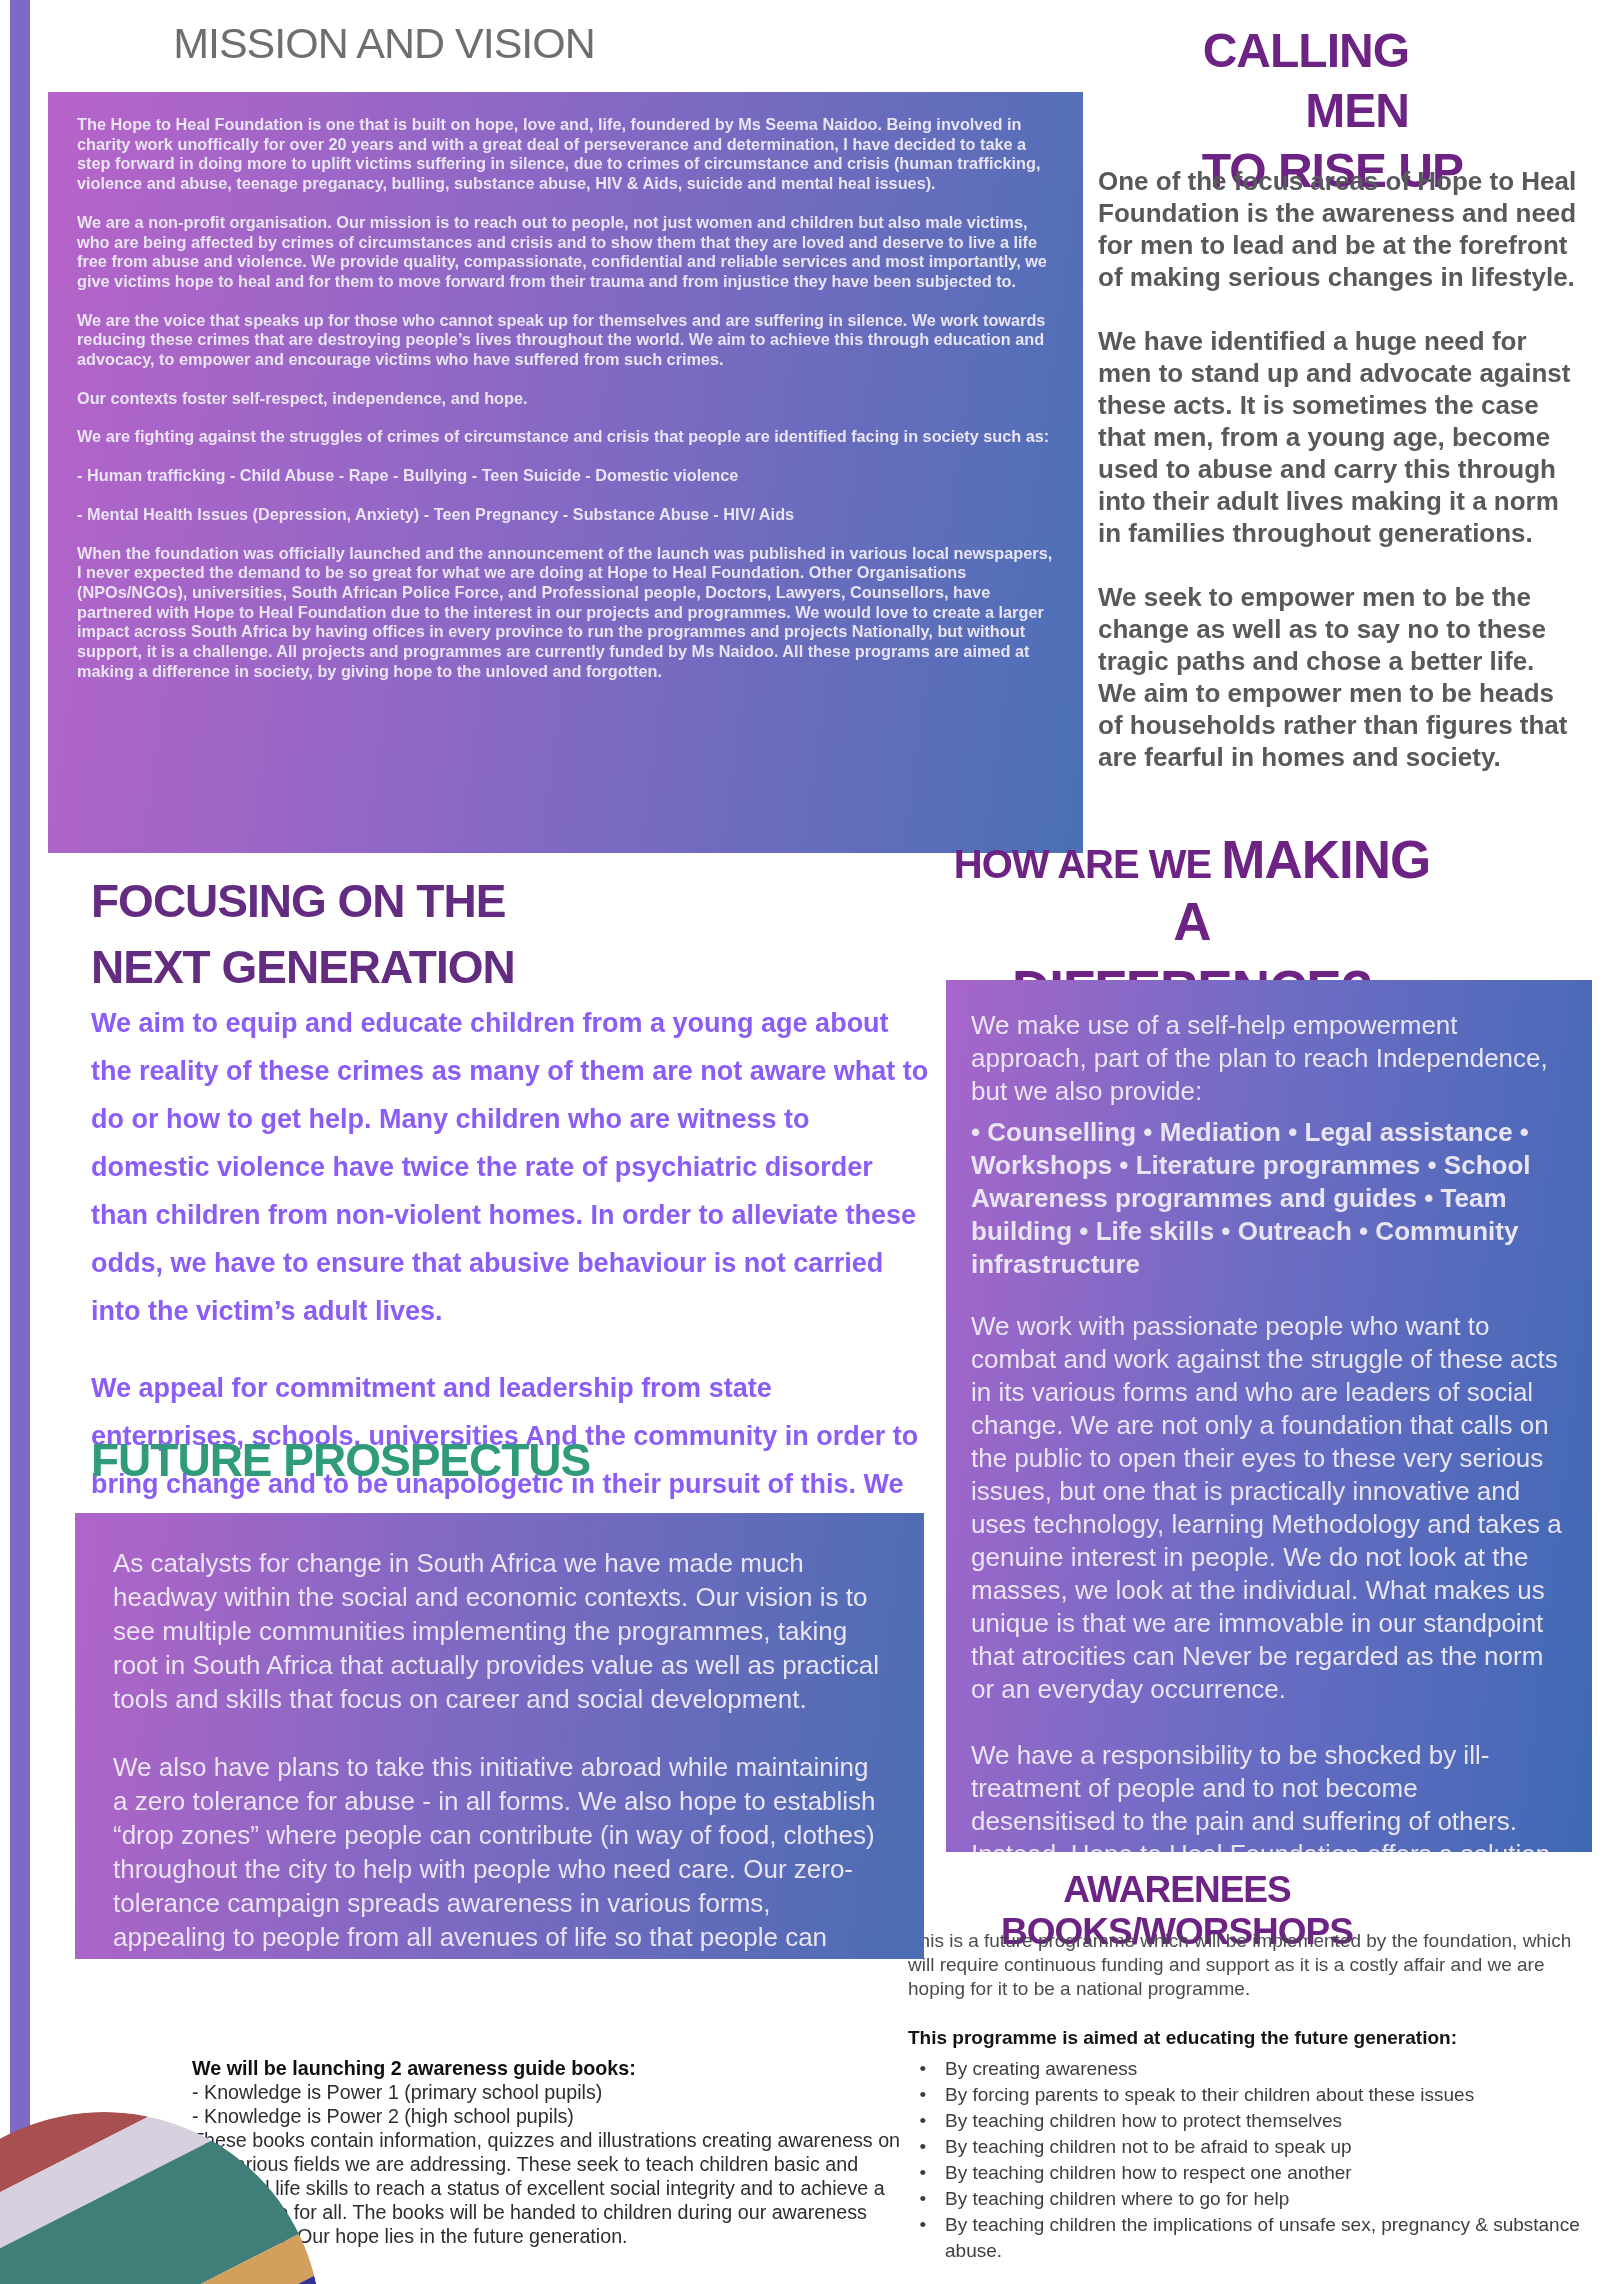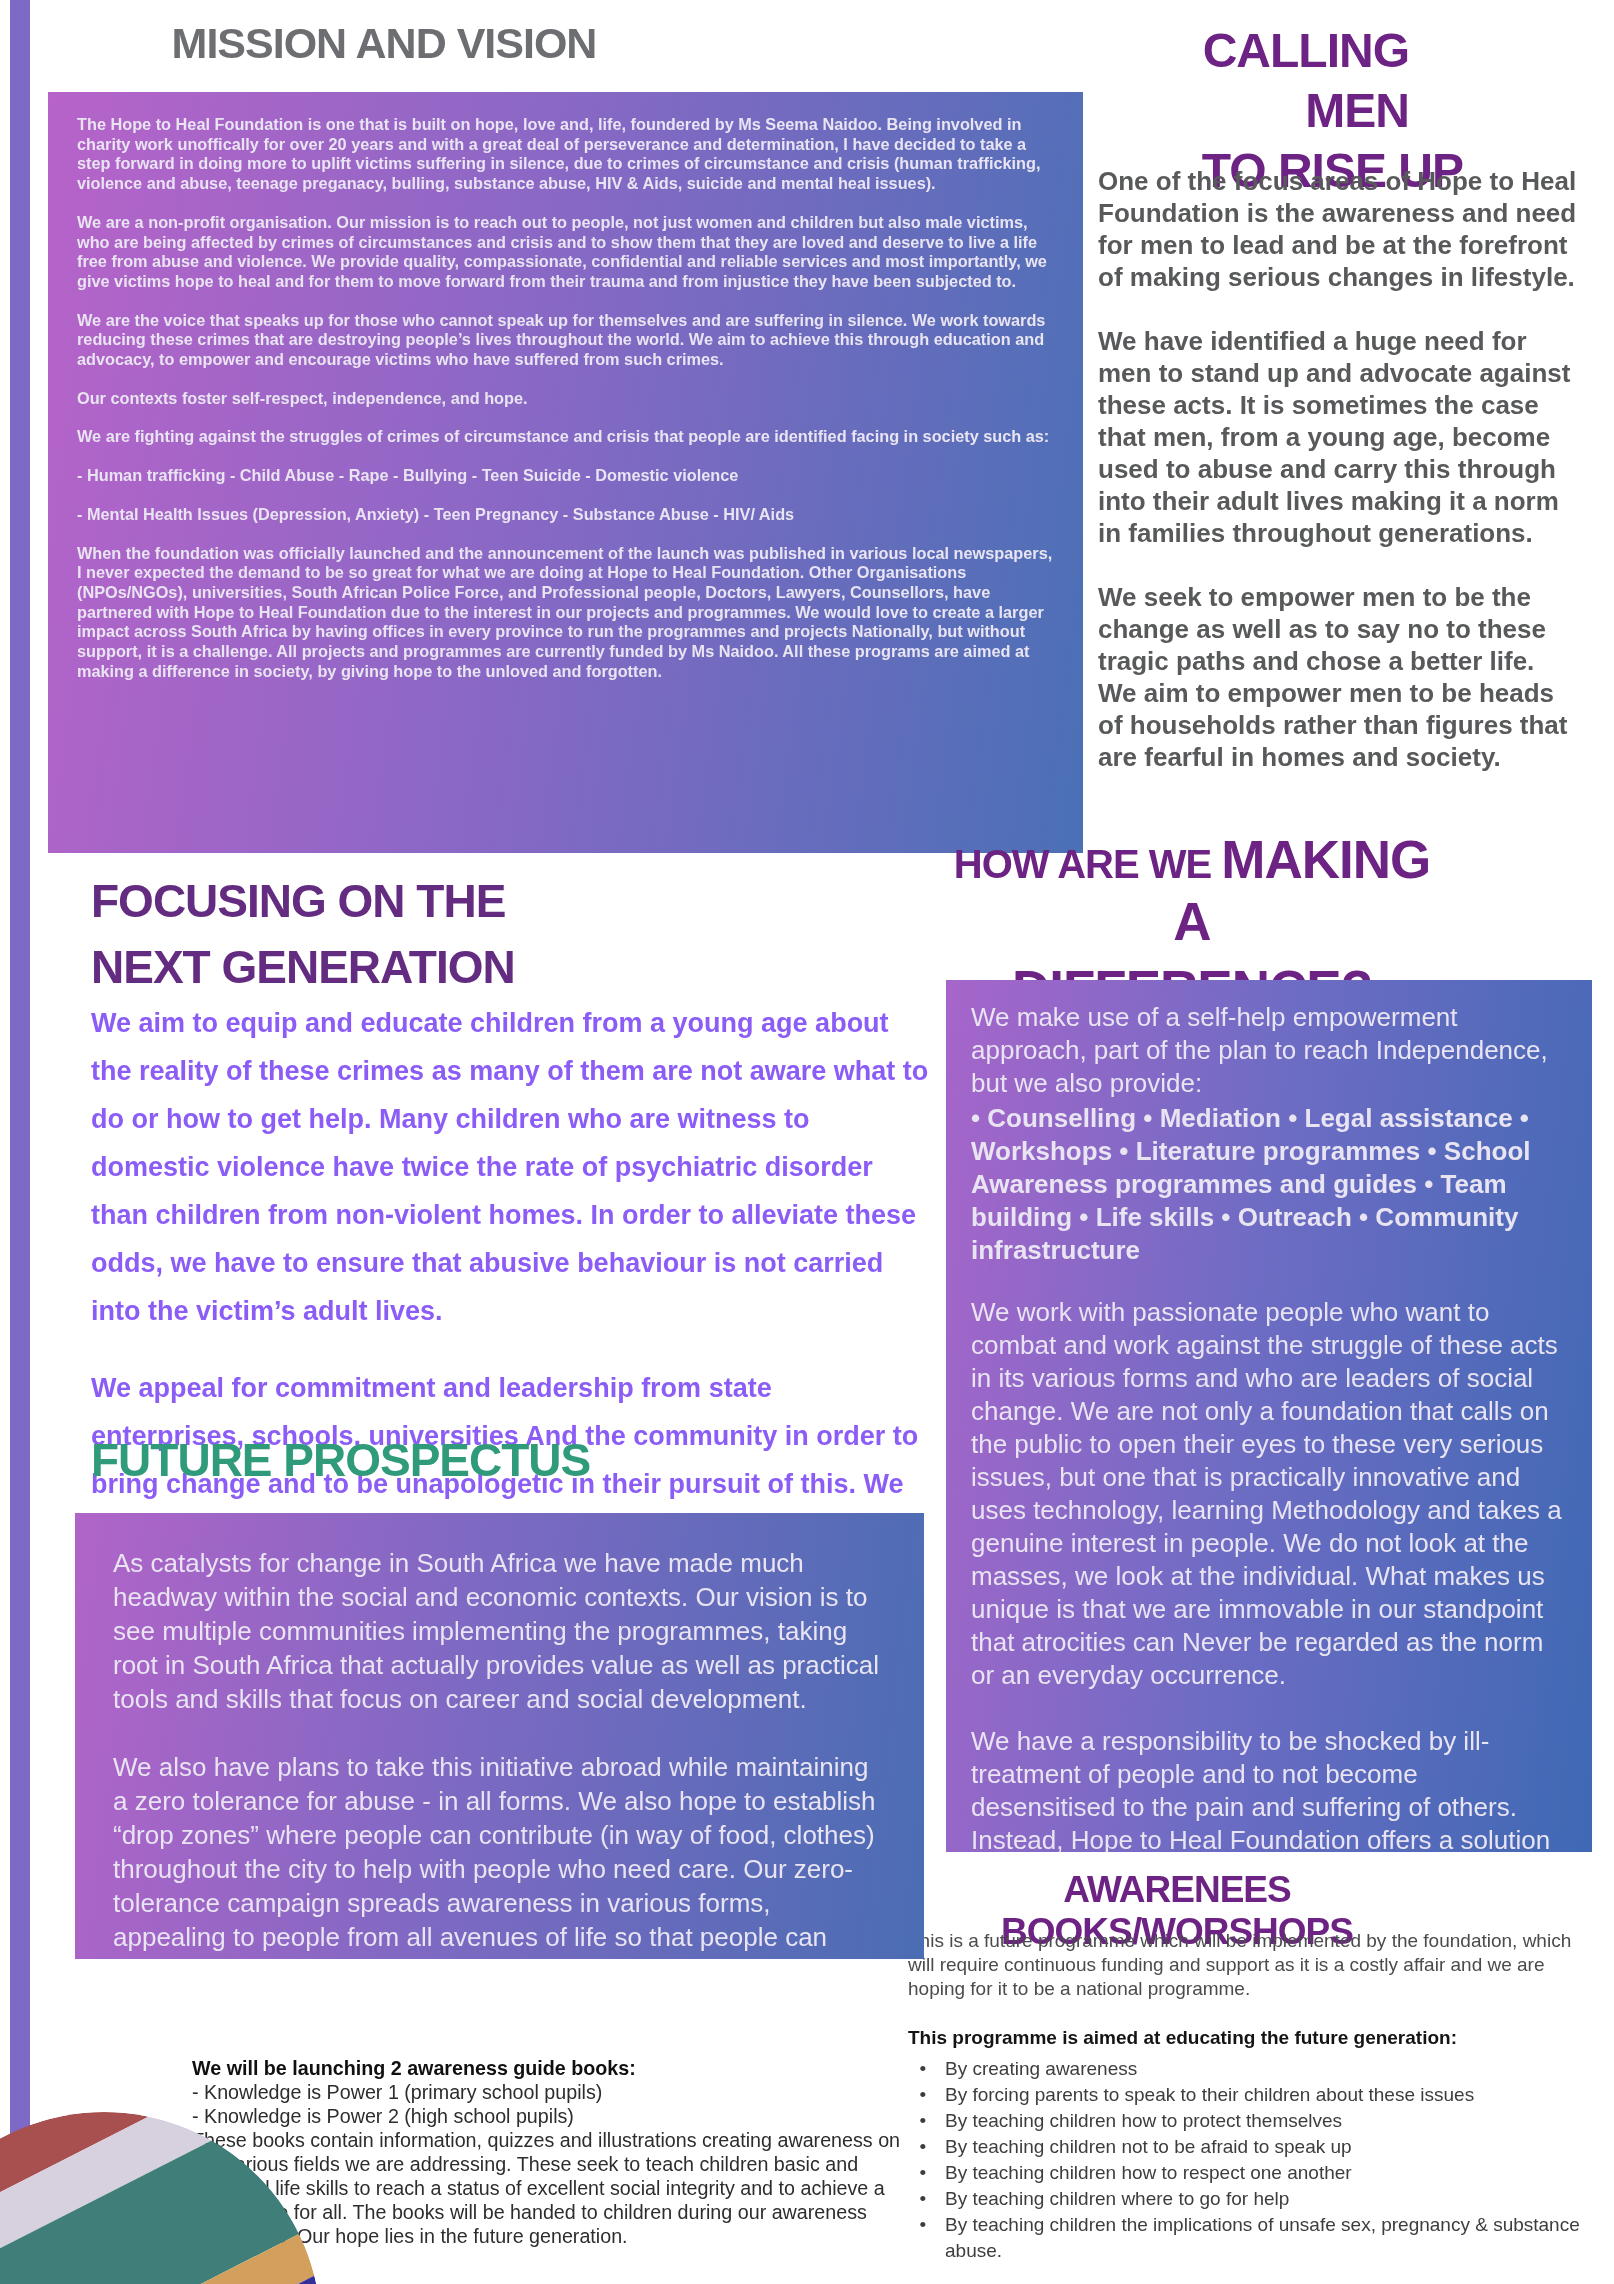--- a/index.html
+++ b/index.html
@@ -8,21 +8,21 @@
     background:#ffffff;
     font-family:"Liberation Sans","DejaVu Sans",sans-serif;
     font-stretch:75%;
   }
   
   .leftbar { position:absolute; left:9.6px; top:0; width:20px; height:2166px; background:#7e6ac6; }
 
   
   .mission-title {
     position:absolute; left:48px; top:19px; width:672px; text-align:center;
-    font-size:43px; font-weight:bold; letter-spacing:-1px; color:#6d6e71;
+    font-size:43px; font-weight:normal; letter-spacing:-1px; color:#6d6e71;
   }
   .mission-box {
     position:absolute; left:48px; top:92px; width:1035px; height:761px;
     box-sizing:border-box; padding:23px 29px;
     background:linear-gradient(98deg,#b763c9 0%,#8a68c5 45%,#4a70b6 100%);
     color:#e9e4f2; font-size:16.3px; line-height:19.7px; font-weight:bold;
     overflow:hidden;
   }
   .mission-box p { margin:0 0 19px 0; }
   .mission-box p:last-child { margin-bottom:0; }
@@ -38,21 +38,21 @@
   .diff-title { position:absolute; left:946px; top:831px; width:492px; text-align:center; color:#6d2383; font-weight:bold; letter-spacing:-1px; }
   .diff-title .l1 { font-size:40px; line-height:58px; }
   .diff-title .l1 .big { font-size:53px; }
   .diff-title .l2 { font-size:53px; line-height:69px; }
   .diff-box {
     position:absolute; left:946px; top:980px; width:646px; height:872px;
     box-sizing:border-box; padding:21px 25px;
     background:linear-gradient(97deg,#a765ca 0%,#6f6cc4 45%,#3f69b4 100%);
     color:#e9e4f2; font-size:26px; line-height:33px; overflow:hidden;
   }
-  .diff-box p { margin:0 0 33px 0; }
+  .diff-box p { margin:8px 0 33px 0; }
   .diff-box p.intro { margin-bottom:1.9px; }
   .diff-box p.services { font-weight:bold; margin-bottom:29px; }
 
   
   .aw-title { position:absolute; left:908px; top:1869px; width:538px; text-align:center; color:#6d2383; font-weight:bold; font-size:37px; letter-spacing:-1px; }
   .aw-body { position:absolute; left:908px; top:1929px; width:687px; color:#4a4b4d; font-size:19px; line-height:24px; }
   .aw-body .aim { margin-top:25px; font-weight:bold; color:#141414; }
   .aw-body ul { list-style:none; margin:5.8px 0 0 0; padding:0; }
   .aw-body li { position:relative; padding-left:37px; line-height:26px; color:#3c3d3f; }
   .aw-body li::before { content:"\2022"; position:absolute; left:11.5px; }

